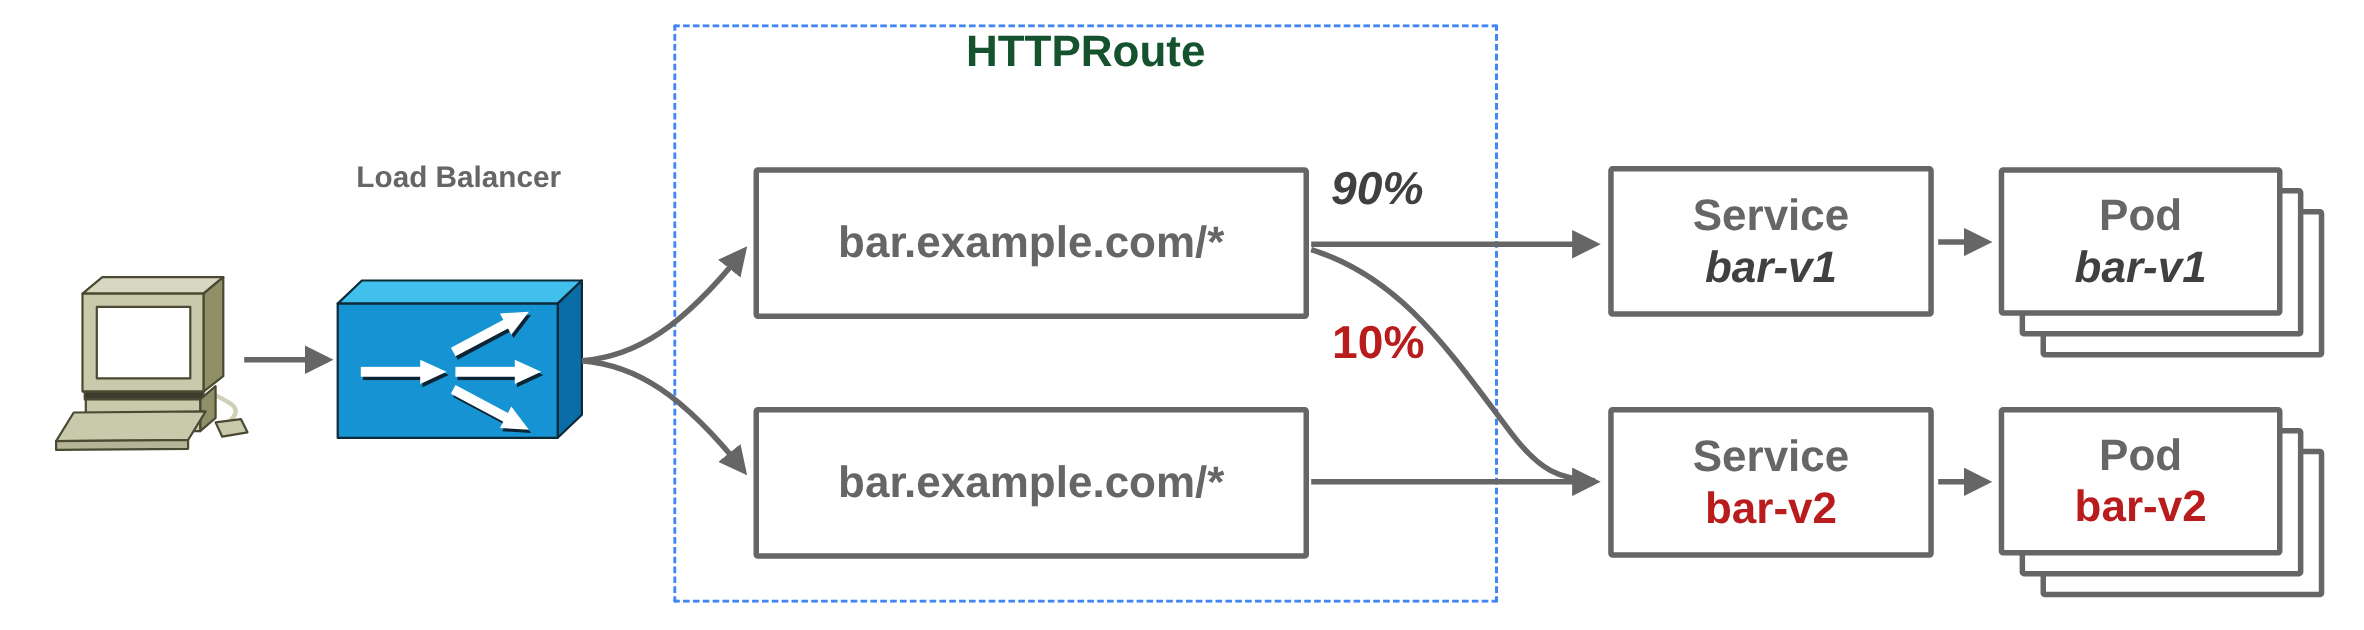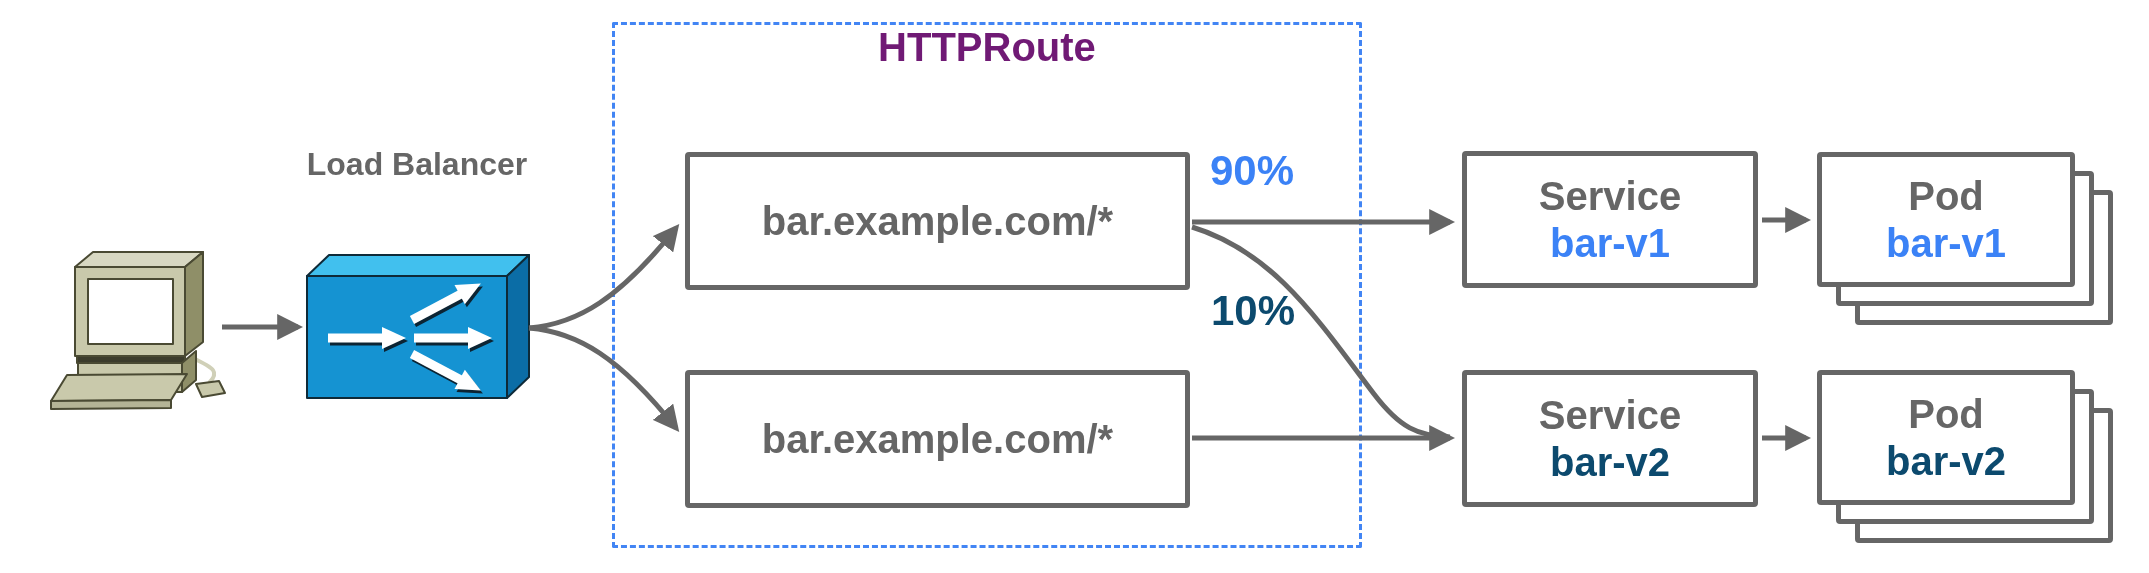--- a/index.html
+++ b/index.html
@@ -1,28 +1,28 @@
 <!DOCTYPE html>
 <html><head>
 <meta charset="utf-8">
 <style>
   html,body{margin:0;padding:0;background:#fff;}
   #canvas{position:relative;width:2149px;height:573px;background:#fff;overflow:hidden;
           font-family:"Liberation Sans",sans-serif;font-weight:bold;}
-  .lbl-blue{color:#3b82f6;}
-  .lbl-green{color:#0c4a6e;}
+  .lbl-blue{color:#404040;font-style:italic;}
+  .lbl-green{color:#b91c1c;}
   .box{position:absolute;background:#fff;border:5px solid #666;border-radius:4px;
        display:flex;flex-direction:column;align-items:center;justify-content:center;
        font-size:40px;color:#666;text-align:center;line-height:47px;}
   .dashed-rect{position:absolute;left:612px;top:22px;width:750px;height:526px;
        border:3px dashed #4285f4;border-radius:2px;box-sizing:border-box;}
   .title-lb{position:absolute;left:217px;top:146px;width:400px;text-align:center;
-       font-size:32px;color:#666;}
+       font-size:27px;color:#666;}
   .title-route{position:absolute;left:612px;top:24px;width:750px;text-align:center;
-       font-size:40px;line-height:46px;color:#701a75;}
+       font-size:40px;line-height:46px;color:#14532d;}
   .weight{position:absolute;font-size:42px;line-height:42px;}
   .pod-back{position:absolute;background:#fff;border:5px solid #666;border-radius:4px;}
   svg{position:absolute;left:0;top:0;}
 </style>
 </head>
 <body>
 
 <div id="canvas">
 
   <div class="dashed-rect"></div>

